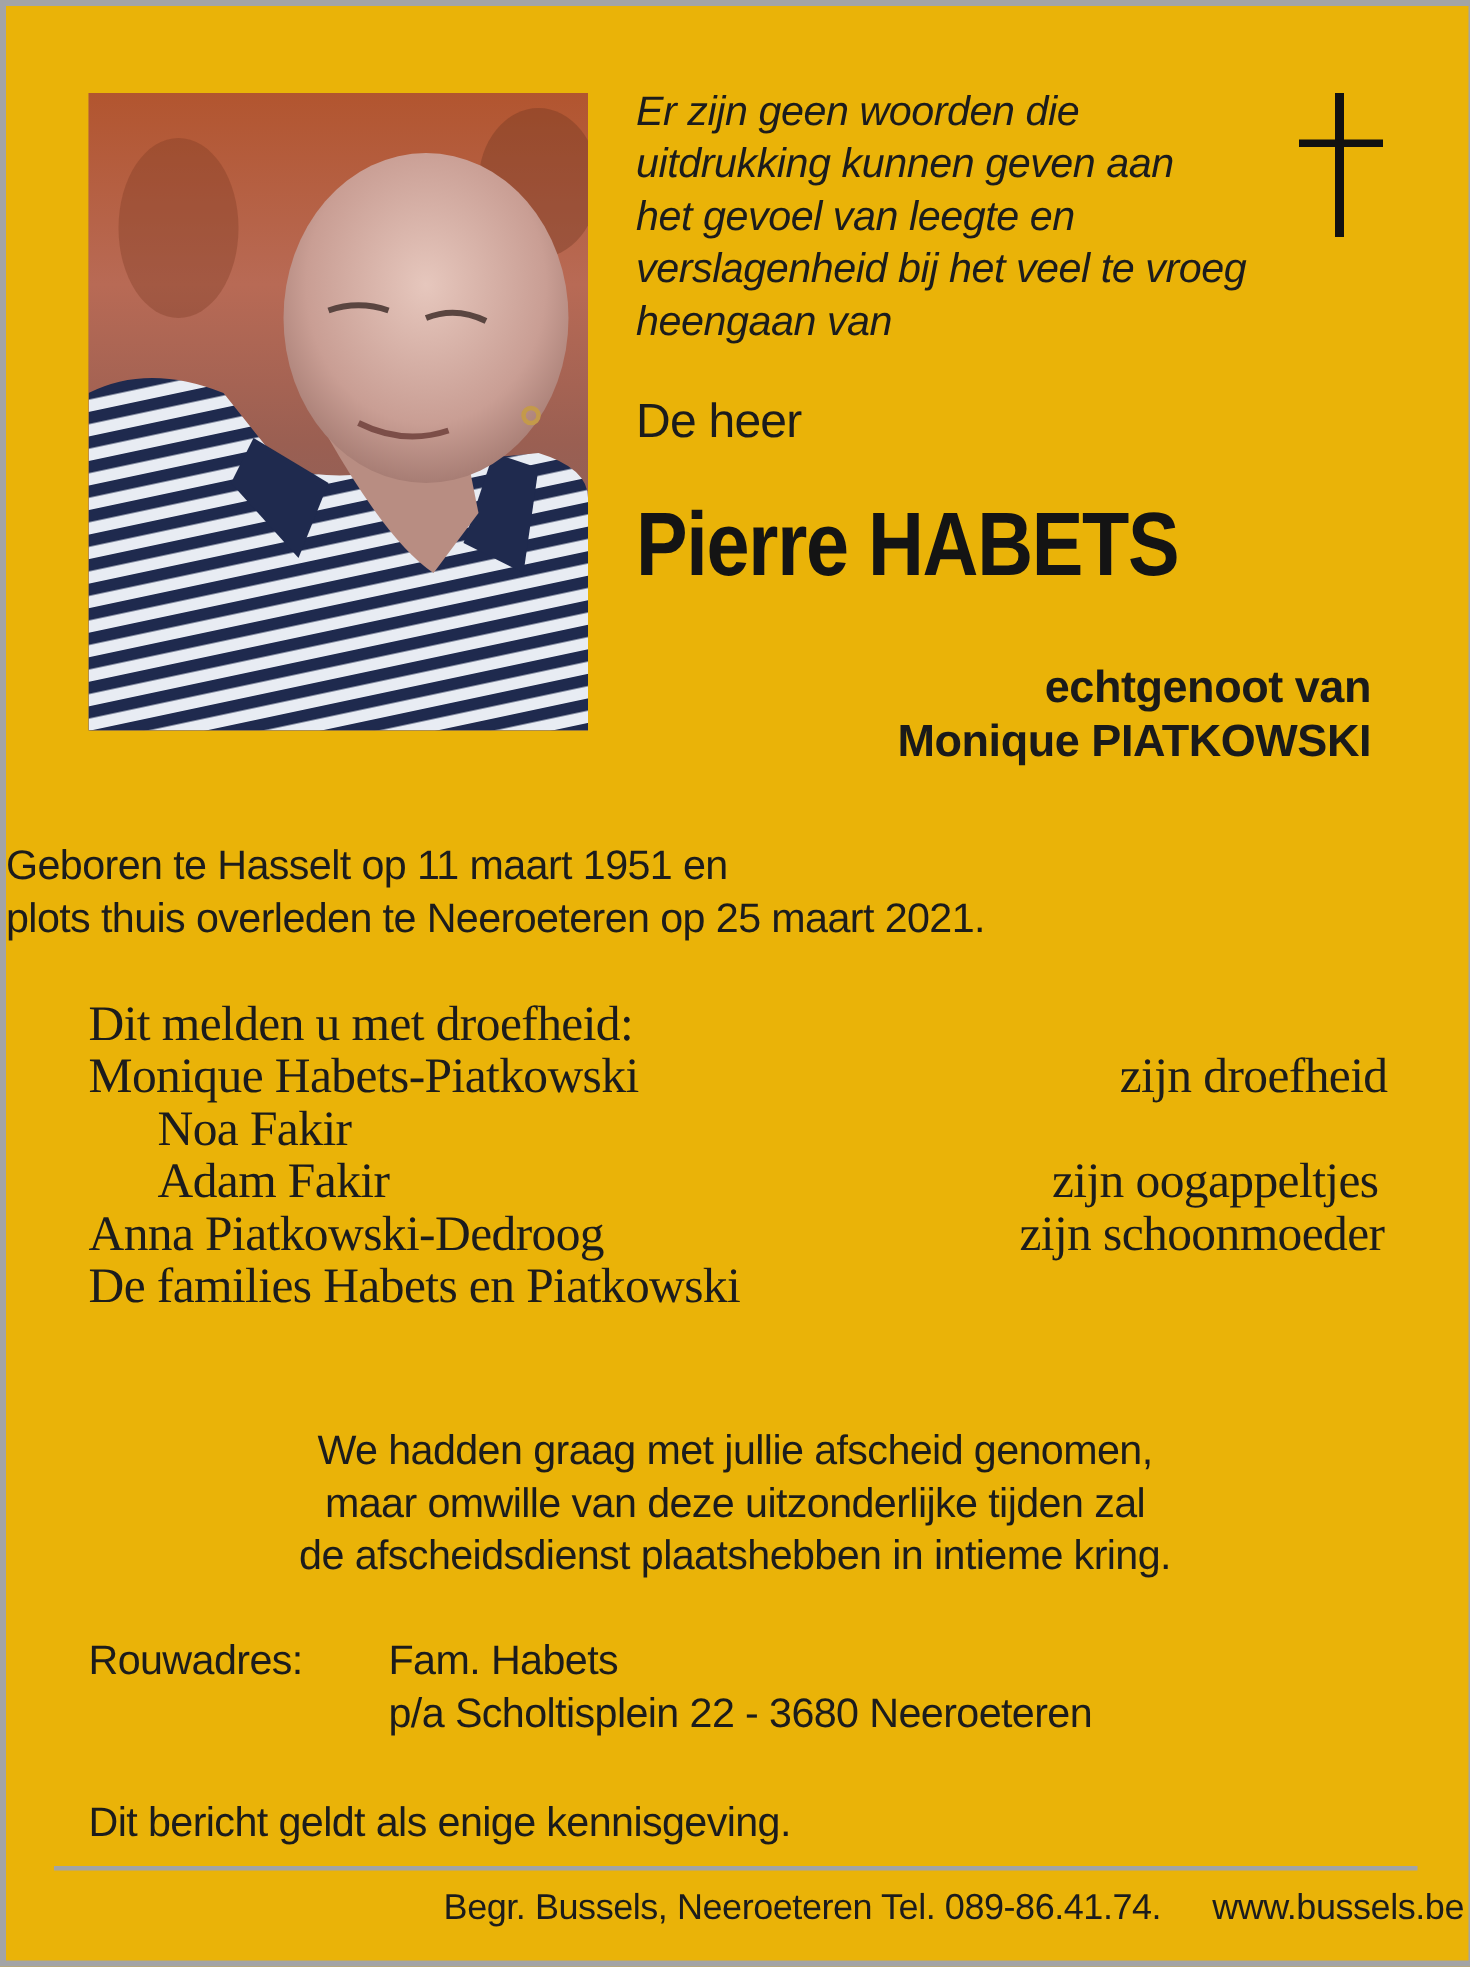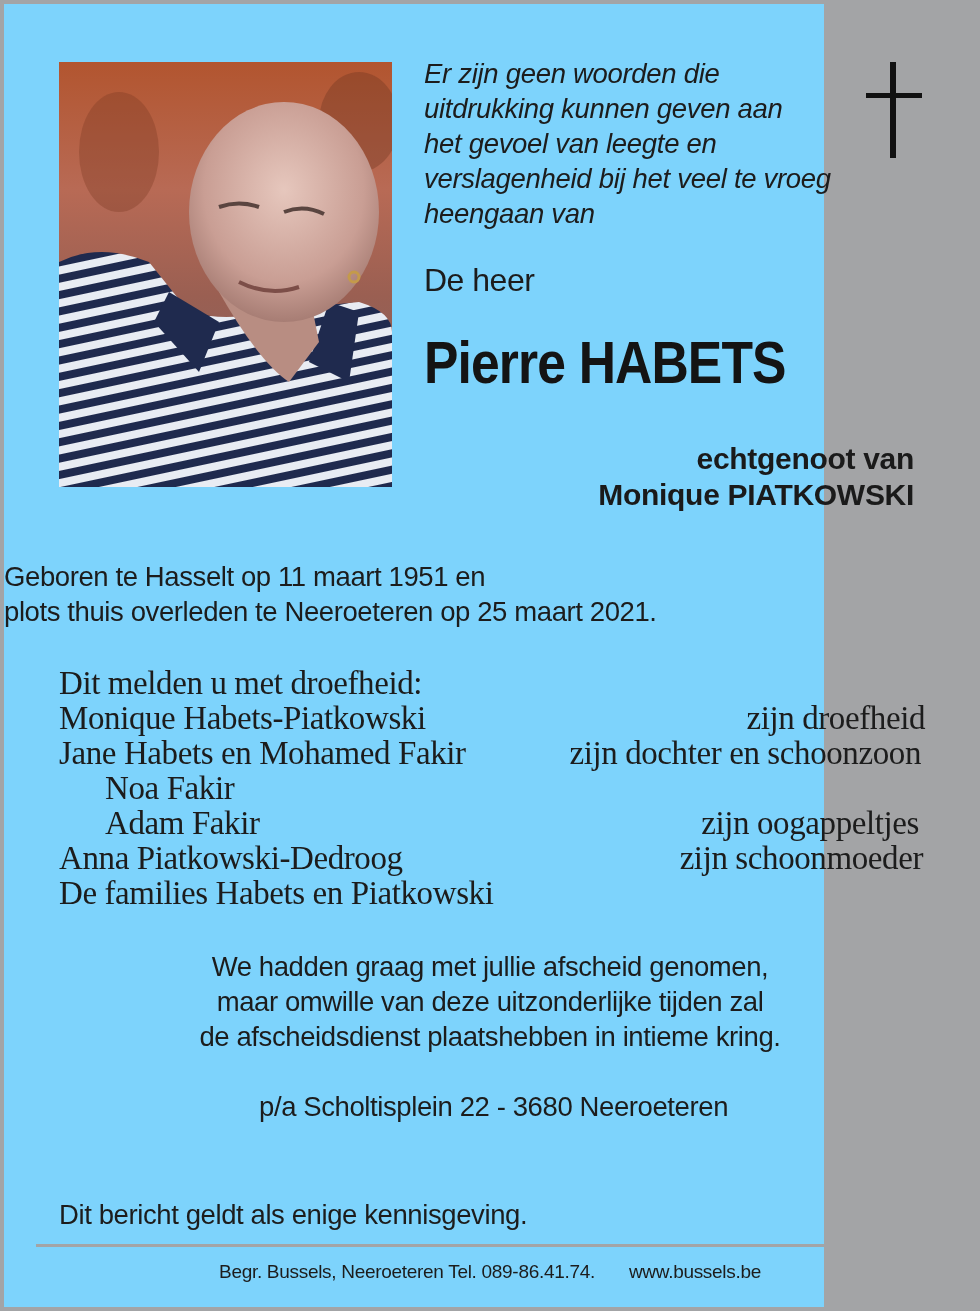--- a/index.html
+++ b/index.html
@@ -1,20 +1,20 @@
 <!DOCTYPE html>
 <html><head>
   <meta charset="utf-8">
   <style>
     * { box-sizing: border-box; margin: 0; padding: 0; }
     html, body { width: 980px; height: 1311px; background: #a3a4a6; overflow: hidden; }
     body { font-family: "Liberation Sans", sans-serif; color: #1a1a1a; }
     .card {
-      position: absolute; left: 4px; top: 4px; width: 820px; height: 1303px;
-      background: #7dd3fc;
+      position: absolute; left: 4px; top: 4px; width: 975px; height: 1303px;
+      background: #eab308;
       padding-left: 48px;
     }
     .abs { position: absolute; }
     .photo {
       left: 55px; top: 58px; width: 333px; height: 425px; overflow: hidden;
       background: linear-gradient(180deg, #b45d3a 0%, #a8604c 35%, #8e5a4d 60%, #6d5a5e 100%);
     }
     .photo svg { display: block; }
     .quote {
       left: 420px; top: 52px; width: 490px;
@@ -52,22 +52,22 @@
     .address {
       left: 55px; top: 1085px; font-size: 27.5px; line-height: 35px; color: #1c1c1c; letter-spacing: -0.4px;
     }
     .address .arow { display: flex; white-space: nowrap; }
     .address .alabel { width: 200px; }
     .notice {
       left: 55px; top: 1193px; font-size: 27.5px; line-height: 35px; color: #1c1c1c; letter-spacing: -0.4px;
     }
     .divider { left: 32px; top: 1240px; width: 909px; height: 3px; background: #a3a4a6; }
     .footer {
-      left: 0; top: 1254px; width: 972px; text-align: center;
-      font-size: 19px; line-height: 28px; color: #1c1c1c; letter-spacing: -0.3px; white-space: nowrap;
+      left: 0; top: 1254px; width: 972px; text-align: right;
+      font-size: 24px; line-height: 28px; color: #1c1c1c; letter-spacing: -0.3px; white-space: nowrap;
     }
     .footer .gap { display: inline-block; width: 34px; }
   </style>
 </head>
 <body>
 
 <div class="card">
 
   <div class="abs photo" title="Portrait of Pierre Habets in a navy and white striped polo shirt">
     <svg width="333" height="425" viewBox="0 0 333 425" xmlns="http://www.w3.org/2000/svg">
@@ -135,24 +135,20 @@
     <div>Geboren te Hasselt op 11 maart 1951 en</div>
     <div>plots thuis overleden te Neeroeteren op 25 maart 2021.</div>
   </div>
 
   <div class="abs mourners">
     <div>Dit melden u met droefheid:</div>
     <div class="mrow">
       <span class="mname">Monique Habets-Piatkowski</span>
       <span>zijn droefheid</span>
     </div>
-    <div class="mrow">
-      <span class="mname">Jane Habets en Mohamed Fakir</span>
-      <span style="padding-right:4px">zijn dochter en schoonzoon</span>
-    </div>
     <div class="mrow indent">
       <span class="mname">Noa Fakir</span>
       <span></span>
     </div>
     <div class="mrow indent">
       <span class="mname">Adam Fakir</span>
       <span style="padding-right:6px">zijn oogappeltjes</span>
     </div>
     <div class="mrow">
       <span class="mname">Anna Piatkowski-Dedroog</span>
@@ -165,20 +161,24 @@
   </div>
 
   <div class="abs message">
     <div>We hadden graag met jullie afscheid genomen,</div>
     <div>maar omwille van deze uitzonderlijke tijden zal</div>
     <div>de afscheidsdienst plaatshebben in intieme kring.</div>
   </div>
 
   <div class="abs address">
     <div class="arow">
+      <span class="alabel">Rouwadres:</span>
+      <span>Fam. Habets</span>
+    </div>
+    <div class="arow">
       <span class="alabel"></span>
       <span>p/a Scholtisplein 22 - 3680 Neeroeteren</span>
     </div>
   </div>
 
   <div class="abs notice">Dit bericht geldt als enige kennisgeving.</div>
 
   <div class="abs divider"></div>
 
   <div class="abs footer">

